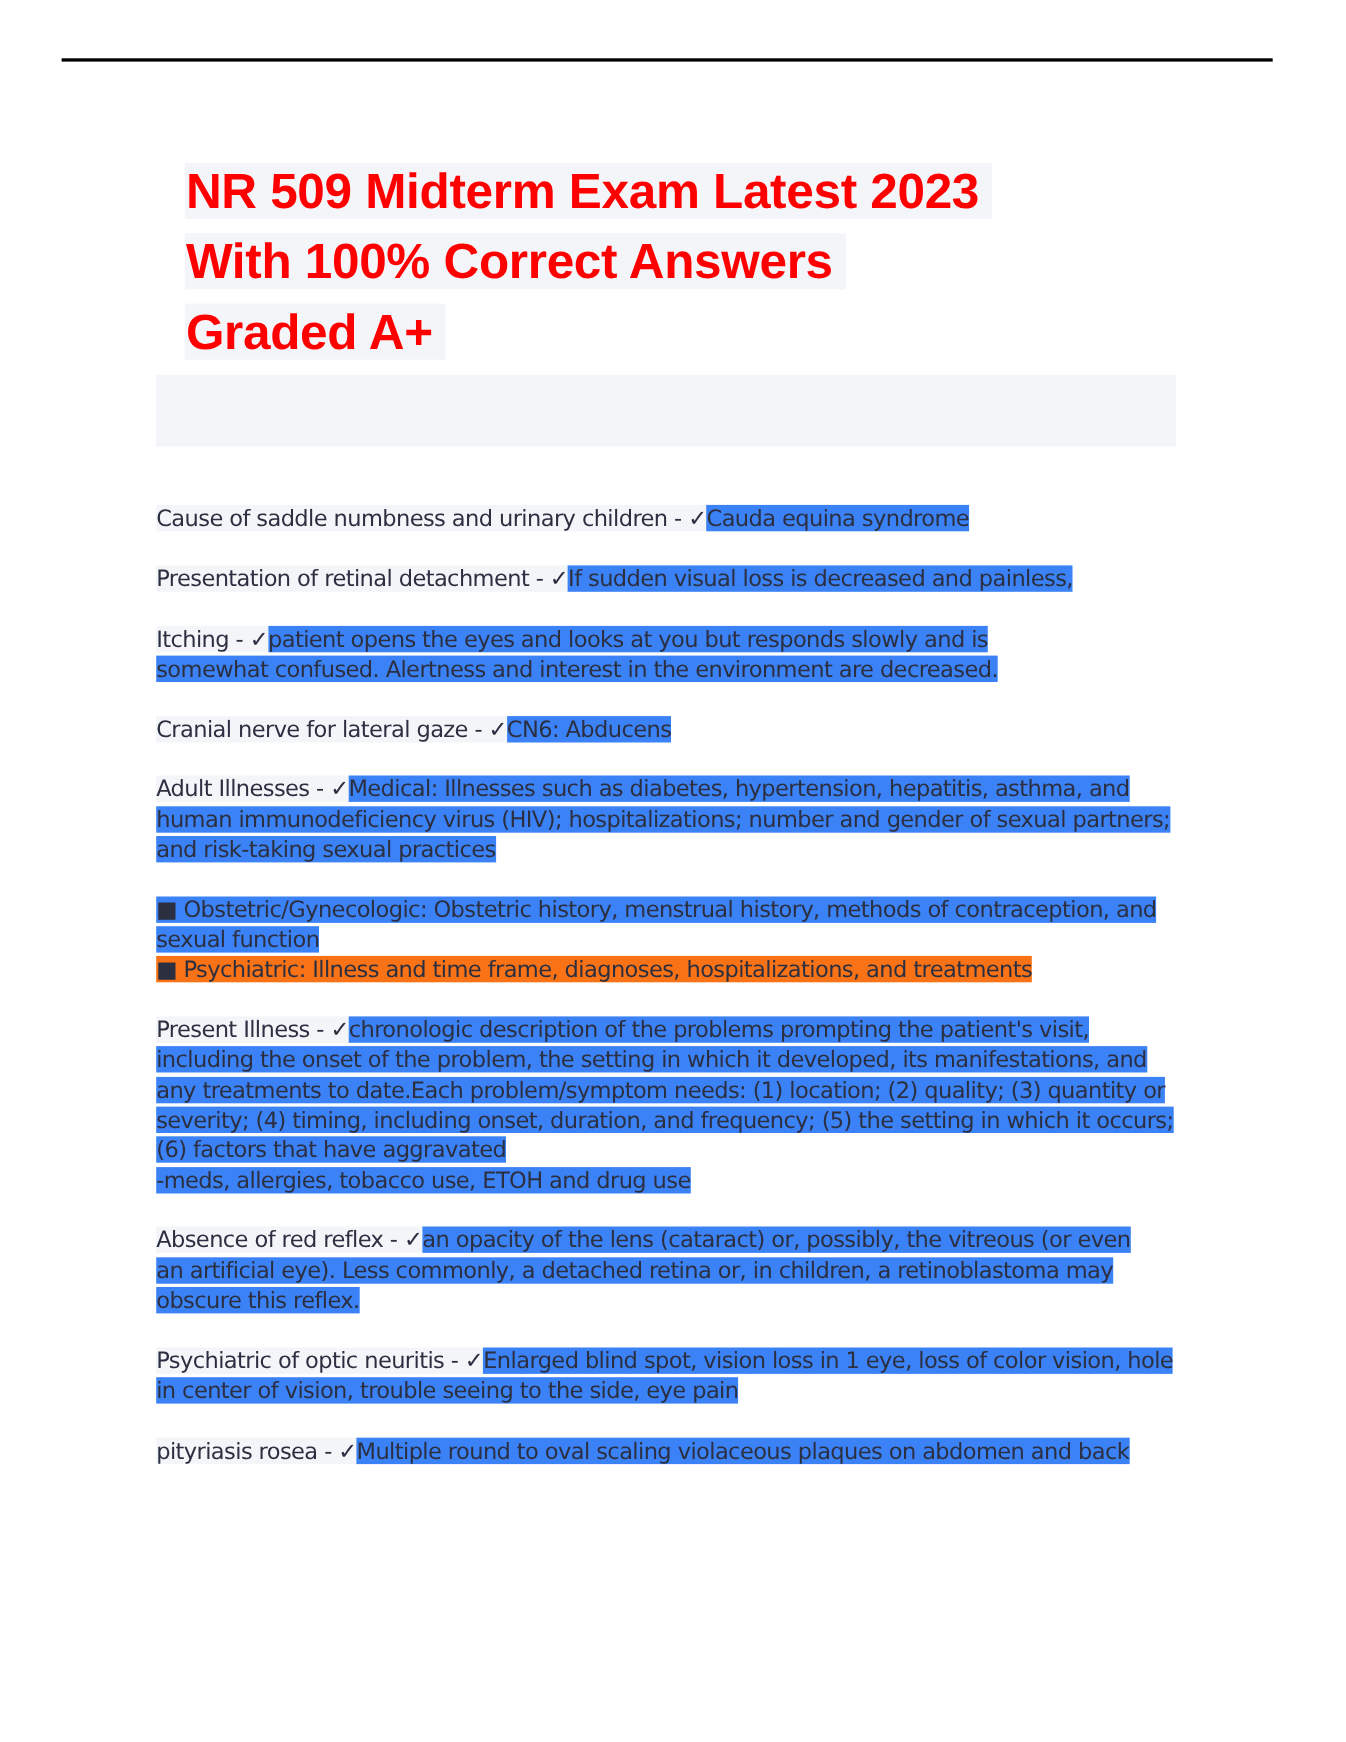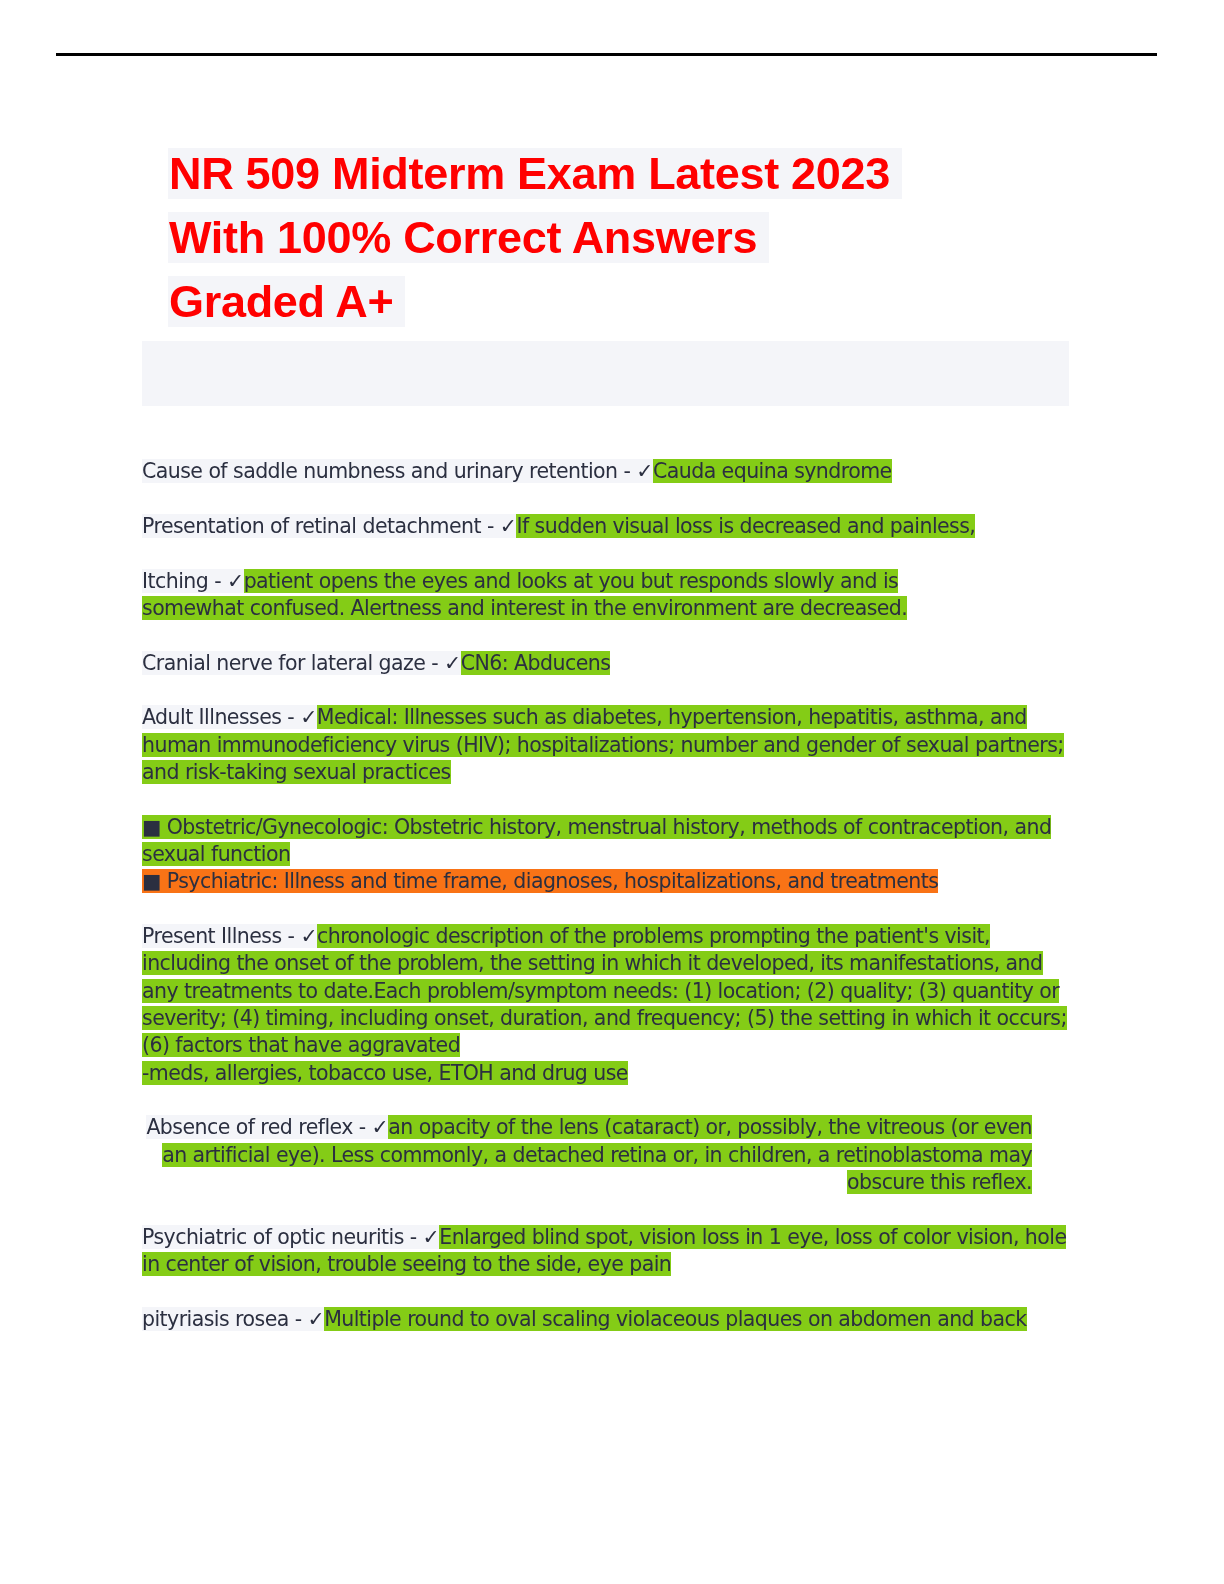--- a/index.html
+++ b/index.html
@@ -62,21 +62,21 @@
       letter-spacing: -0.55px;
       transform-origin: left top;
     }
     .qa-item {
       margin: 0 0 27.5px 0;
     }
     .q {
       background: #f4f5f9;
     }
     .a {
-      background: #84cc16;
+      background: #3b82f6;
     }
     .check-icon {
       display: inline;
     }
     .plain {
       background: #f97316;
     }
   </style>
 </head>
 <body>
@@ -87,21 +87,21 @@
   <span class="title-line">NR 509 Midterm Exam Latest 2023</span><br>
   <span class="title-line">With 100% Correct Answers</span><br>
   <span class="title-line">Graded A+</span>
 </div>
 
 <div class="title-gray-box"></div>
 
 <div class="qa-list">
 
   <div class="qa-item">
-    <span class="q"><span>Cause of saddle numbness and urinary retention</span><span> - </span><span class="check-icon">✓</span></span><span class="a">Cauda equina syndrome</span>
+    <span class="q"><span>Cause of saddle numbness and urinary children</span><span> - </span><span class="check-icon">✓</span></span><span class="a">Cauda equina syndrome</span>
   </div>
 
   <div class="qa-item">
     <span class="q"><span>Presentation of retinal detachment</span><span> - </span><span class="check-icon">✓</span></span><span class="a">If sudden visual loss is decreased and painless,</span>
   </div>
 
   <div class="qa-item" style="padding-right:70px;">
     <span class="q"><span>Itching</span><span> - </span><span class="check-icon">✓</span></span><span class="a">patient opens the eyes and looks at you but responds slowly and is somewhat confused. Alertness and interest in the environment are decreased.</span>
   </div>
 
@@ -114,21 +114,21 @@
     <br>
     <span class="a">■ Obstetric/Gynecologic: Obstetric history, menstrual history, methods of contraception, and sexual function</span><br>
     <span class="plain">■ Psychiatric: Illness and time frame, diagnoses, hospitalizations, and treatments</span>
   </div>
 
   <div class="qa-item">
     <span class="q"><span>Present Illness</span><span> - </span><span class="check-icon">✓</span></span><span class="a">chronologic description of the problems prompting the patient's visit, including the onset of the problem, the setting in which it developed, its manifestations, and any treatments to date.Each problem/symptom needs: (1) location; (2) quality; (3) quantity or severity; (4) timing, including onset, duration, and frequency; (5) the setting in which it occurs; (6) factors that have aggravated</span><br>
     <span class="a">-meds, allergies, tobacco use, ETOH and drug use</span>
   </div>
 
-  <div class="qa-item" style="padding-right:40px;text-align:right;">
+  <div class="qa-item" style="padding-right:40px;">
     <span class="q"><span>Absence of red reflex</span><span> - </span><span class="check-icon">✓</span></span><span class="a">an opacity of the lens (cataract) or, possibly, the vitreous (or even an artificial eye). Less commonly, a detached retina or, in children, a retinoblastoma may obscure this reflex.</span>
   </div>
 
 
   <div class="qa-item">
     <span class="q"><span>Psychiatric of optic neuritis</span><span> - </span><span class="check-icon">✓</span></span><span class="a">Enlarged blind spot, vision loss in 1 eye, loss of color vision, hole in center of vision, trouble seeing to the side, eye pain</span>
   </div>
 
   <div class="qa-item">
     <span class="q"><span>pityriasis rosea</span><span> - </span><span class="check-icon">✓</span></span><span class="a">Multiple round to oval scaling violaceous plaques on abdomen and back</span>

